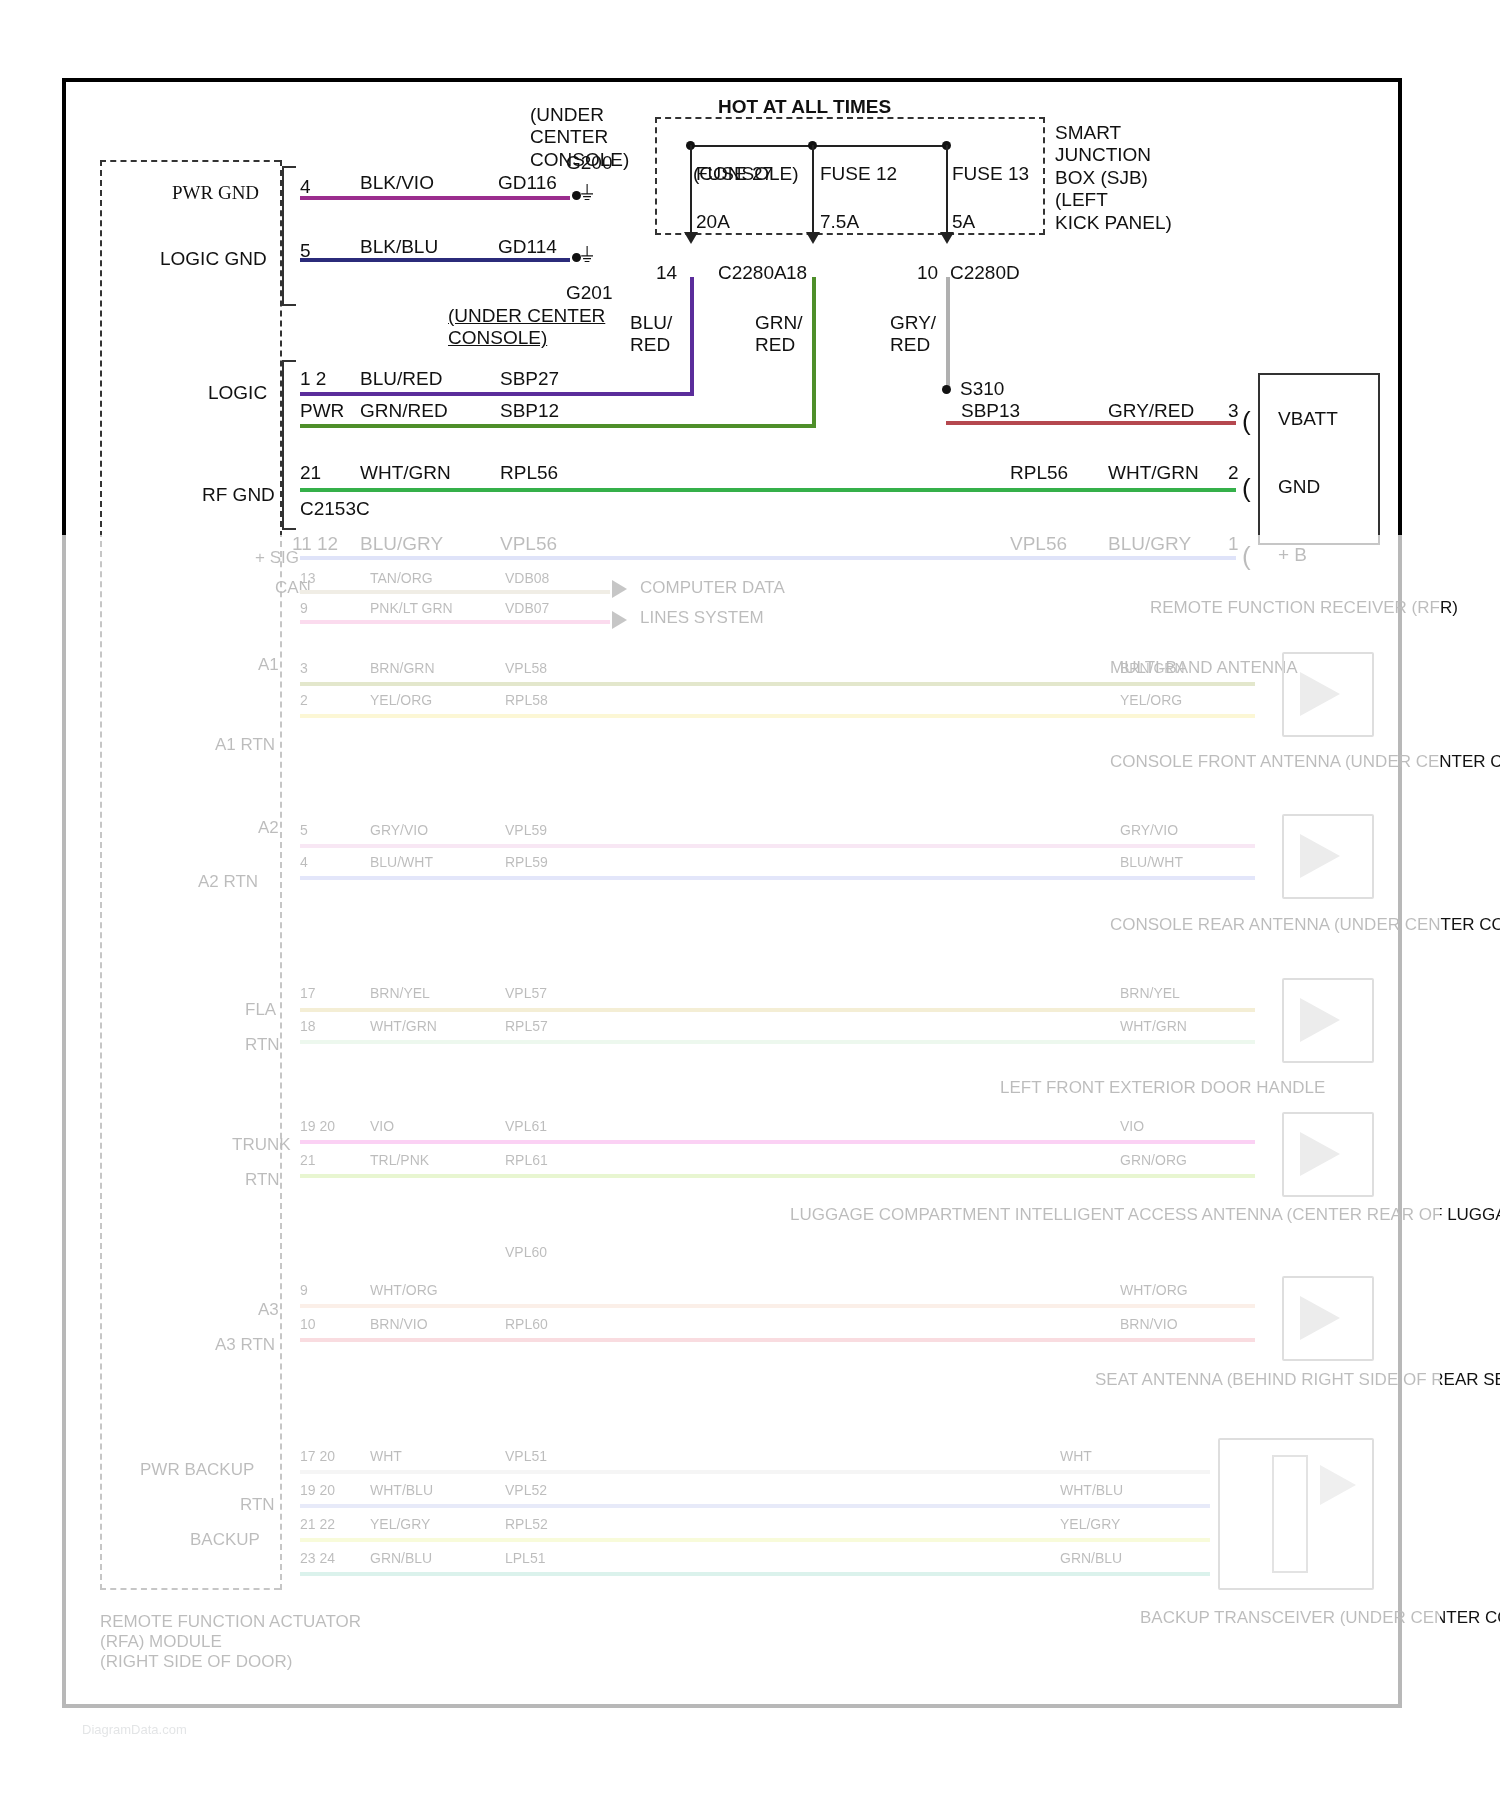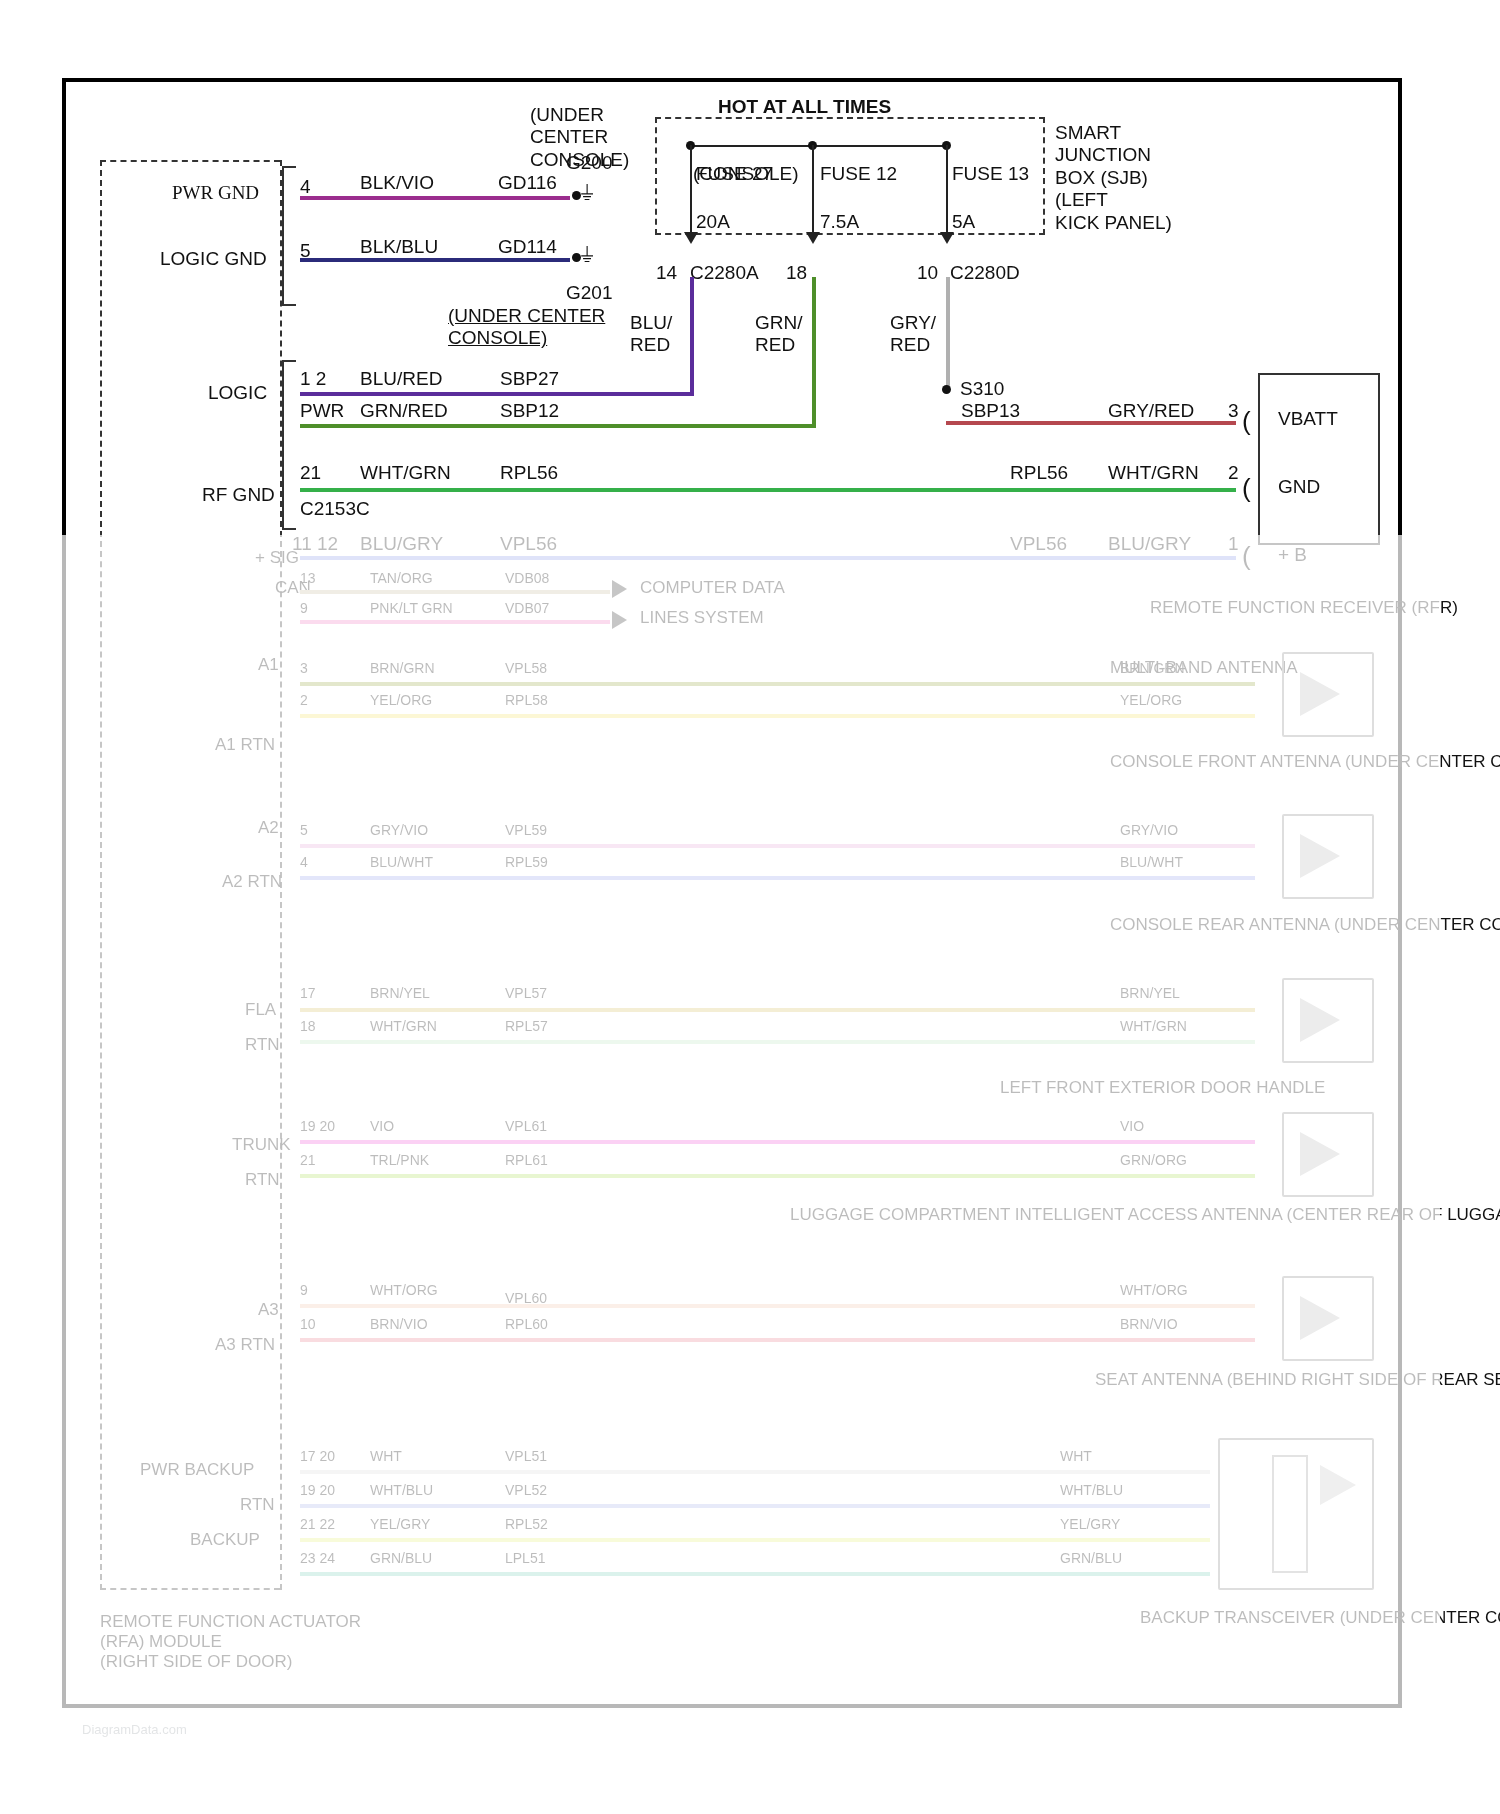--- a/index.html
+++ b/index.html
@@ -77,21 +77,21 @@
 JUNCTION
 BOX (SJB)
 (LEFT
 KICK PANEL)</div>
 
   <div class="txt" style="left:530px;top:104px;">(UNDER
 CENTER
 CONSOLE)</div>
 
   <div class="txt" style="left:656px;top:262px;">14</div>
-  <div class="txt" style="left:690px;top:262px;">C2280A</div>
+  <div class="txt" style="left:718px;top:262px;">C2280A</div>
   <div class="txt" style="left:786px;top:262px;">18</div>
   <div class="txt" style="left:917px;top:262px;">10</div>
   <div class="txt" style="left:950px;top:262px;">C2280D</div>
 
   <div class="txt" style="left:630px;top:312px;">BLU/
 RED</div>
   <div class="txt" style="left:755px;top:312px;">GRN/
 RED</div>
   <div class="txt" style="left:890px;top:312px;">GRY/
 RED</div>
@@ -201,21 +201,21 @@
     <div class="txt xs" style="left:505px;top:692px;">RPL58</div>
     <div class="wire" style="left:300px;top:714px;width:955px;background:#f2e06a;"></div>
     <div class="txt xs" style="left:1120px;top:660px;">BRN/GRN</div>
     <div class="txt xs" style="left:1120px;top:692px;">YEL/ORG</div>
     <div class="txt sm" style="left:1110px;top:658px;">MULTI-BAND ANTENNA</div>
     <div class="devbox" style="left:1282px;top:652px;width:92px;height:85px;"></div>
     <div class="tri" style="left:1300px;top:672px;border-top:22px solid transparent;border-bottom:22px solid transparent;border-left:40px solid #b9b9b9;"></div>
     <div class="txt sm" style="left:1110px;top:752px;">CONSOLE FRONT ANTENNA (UNDER CENTER CONSOLE)</div>
 
     <div class="txt sm" style="left:258px;top:818px;">A2</div>
-    <div class="txt sm" style="left:222px;top:872px;">A2 RTN</div>
+    <div class="txt sm" style="left:198px;top:872px;">A2 RTN</div>
     <div class="txt xs" style="left:300px;top:822px;">5</div>
     <div class="txt xs" style="left:370px;top:822px;">GRY/VIO</div>
     <div class="txt xs" style="left:505px;top:822px;">VPL59</div>
     <div class="wire" style="left:300px;top:844px;width:955px;background:#e7a8d8;"></div>
     <div class="txt xs" style="left:300px;top:854px;">4</div>
     <div class="txt xs" style="left:370px;top:854px;">BLU/WHT</div>
     <div class="txt xs" style="left:505px;top:854px;">RPL59</div>
     <div class="wire" style="left:300px;top:876px;width:955px;background:#9aa6ec;"></div>
     <div class="txt xs" style="left:1120px;top:822px;">GRY/VIO</div>
     <div class="txt xs" style="left:1120px;top:854px;">BLU/WHT</div>
@@ -252,21 +252,21 @@
     <div class="txt xs" style="left:1120px;top:1118px;">VIO</div>
     <div class="txt xs" style="left:1120px;top:1152px;">GRN/ORG</div>
     <div class="devbox" style="left:1282px;top:1112px;width:92px;height:85px;"></div>
     <div class="tri" style="left:1300px;top:1132px;border-top:22px solid transparent;border-bottom:22px solid transparent;border-left:40px solid #b9b9b9;"></div>
     <div class="txt sm" style="left:790px;top:1205px;">LUGGAGE COMPARTMENT INTELLIGENT ACCESS ANTENNA (CENTER REAR OF LUGGAGE COMPARTMENT)</div>
 
     <div class="txt sm" style="left:258px;top:1300px;">A3</div>
     <div class="txt sm" style="left:215px;top:1335px;">A3 RTN</div>
     <div class="txt xs" style="left:300px;top:1282px;">9</div>
     <div class="txt xs" style="left:370px;top:1282px;">WHT/ORG</div>
-    <div class="txt xs" style="left:505px;top:1290px;">VPL60</div>
+    <div class="txt xs" style="left:505px;top:1244px;">VPL60</div>
     <div class="wire" style="left:300px;top:1304px;width:955px;background:#f0c7ae;"></div>
     <div class="txt xs" style="left:300px;top:1316px;">10</div>
     <div class="txt xs" style="left:370px;top:1316px;">BRN/VIO</div>
     <div class="txt xs" style="left:505px;top:1316px;">RPL60</div>
     <div class="wire" style="left:300px;top:1338px;width:955px;background:#e8828f;"></div>
     <div class="txt xs" style="left:1120px;top:1282px;">WHT/ORG</div>
     <div class="txt xs" style="left:1120px;top:1316px;">BRN/VIO</div>
     <div class="devbox" style="left:1282px;top:1276px;width:92px;height:85px;"></div>
     <div class="tri" style="left:1300px;top:1296px;border-top:22px solid transparent;border-bottom:22px solid transparent;border-left:40px solid #b9b9b9;"></div>
     <div class="txt sm" style="left:1095px;top:1370px;">SEAT ANTENNA (BEHIND RIGHT SIDE OF REAR SEAT)</div>

